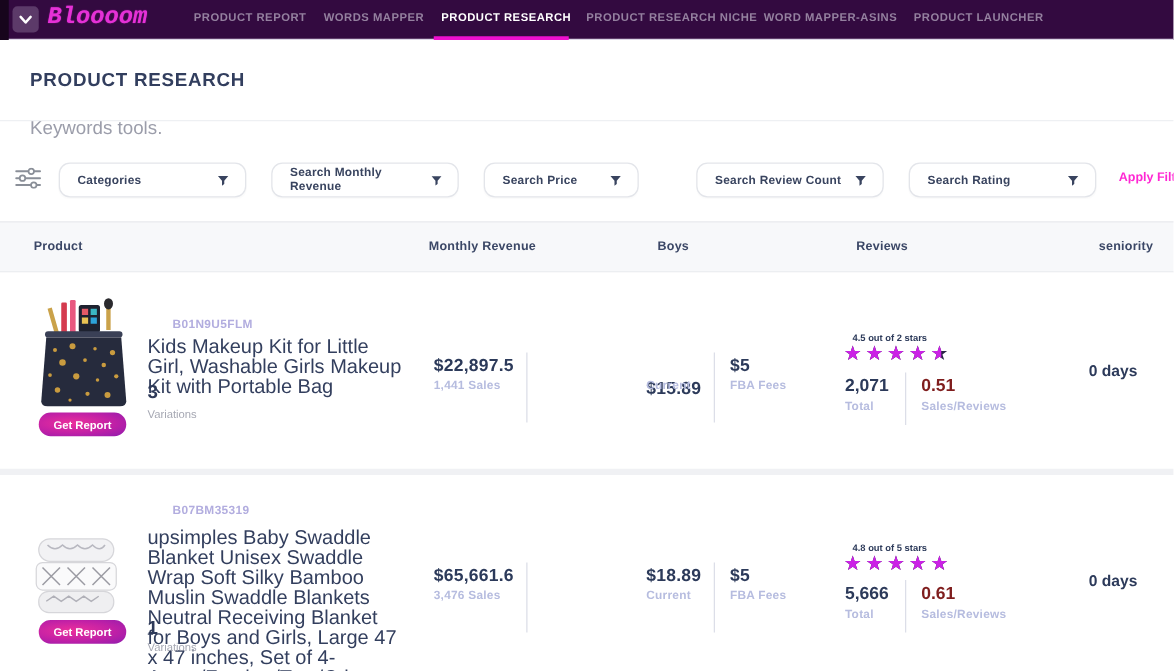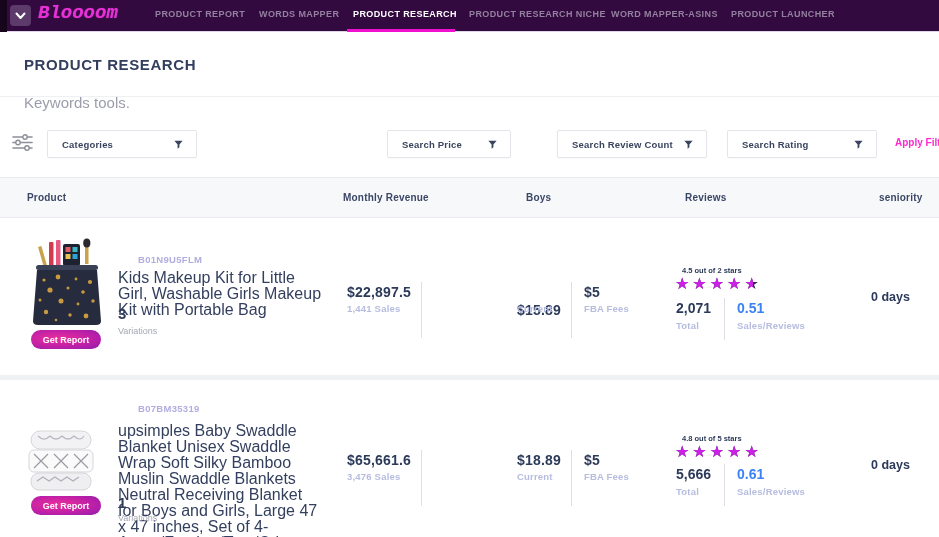--- a/index.html
+++ b/index.html
@@ -24,21 +24,21 @@
 
   
   .page-title { position:absolute; left:24px; top:56px; font-size:15px; font-weight:bold;
                 letter-spacing:.6px; color:#323e5e; }
   .page-subtitle { position:absolute; left:24px; top:76px; font-size:15px; color:#9b9daa;margin-top:18px; }
   .head-divider { position:absolute; left:0; top:96px; width:939px; height:1px; background:#eef0f3; }
 
   
   .sliders-icon { position:absolute; left:12px; top:134px; }
   .filter-box { position:absolute; top:130px; height:28px; background:#fff; border:1px solid #e3e5ea;
-                border-radius:2px; display:flex; align-items:center; justify-content:space-between;
+                border-radius:9px; display:flex; align-items:center; justify-content:space-between;
                 padding:0 12px 0 14px; cursor:pointer; box-shadow:0 1px 1px rgba(0,0,0,.02); }
   .filter-box span { font-size:9.5px; font-weight:bold; color:#39445f; letter-spacing:.2px; }
   .apply-filter { position:absolute; left:895px; top:137px; font-size:10px; font-weight:bold;
                   color:#ff27d3; white-space:nowrap; text-decoration:none; }
 
   
   .thead { position:absolute; left:0; top:177px; width:939px; height:41px; background:#f7f8fa;
            border-top:1px solid #e9eaee; border-bottom:1px solid #e9eaee; }
   .th { position:absolute; top:14px; font-size:10px; font-weight:bold; color:#3b4766; letter-spacing:.2px; }
 
@@ -58,21 +58,21 @@
   .var-label { position:absolute; left:118px; font-size:9px; color:#a6a8b3; }
   .money { position:absolute; font-size:14px; font-weight:bold; color:#2c3a5a; letter-spacing:.2px; }
   .sub { position:absolute; font-size:9.5px; font-weight:bold; color:#b6bcdf; letter-spacing:.2px; }
   .vdiv { position:absolute; width:1px; background:#dcdee8; }
   .rating-text { position:absolute; left:682px; font-size:7.5px; font-weight:bold; color:#2c3a5a; }
   .stars { position:absolute; left:675px; font-size:16px; letter-spacing:3px; line-height:18px; height:18px; }
   .stars .stars-base { color:#2b2547; }
   .stars .stars-fill { position:absolute; left:0; top:0; overflow:hidden; white-space:nowrap;
                        color:#cb21e6; }
   .num { position:absolute; font-size:14px; font-weight:bold; color:#2c3a5a; }
-  .num.green { color:#3b82f6; }
+  .num.green { color:#7f1d1d; }
   .seniority { position:absolute; left:871px; font-size:12.5px; font-weight:bold; color:#2c3a5a; }
 </style>
 </head>
 <body>
 
 <div class="page">
 
   <header class="nav">
     <div class="nav-edge"></div>
     <button class="nav-toggle">
@@ -103,20 +103,26 @@
           <line x1="1" y1="8.5" x2="20" y2="8.5"></line>
           <line x1="1" y1="14" x2="20" y2="14"></line>
       </g>
       <circle cx="13" cy="3" r="2.2" fill="#fff" stroke="#8a8f98" stroke-width="1.4"></circle>
       <circle cx="6" cy="8.5" r="2.2" fill="#fff" stroke="#8a8f98" stroke-width="1.4"></circle>
       <circle cx="15" cy="14" r="2.2" fill="#fff" stroke="#8a8f98" stroke-width="1.4"></circle>
     </svg>
   </span>
   <div class="filter-box" style="left:47px;width:150px">
     <span>Categories</span>
+    <svg width="11" height="11" viewBox="0 0 24 24">
+        <path d="M3 4h18l-7 8v6l-4 3v-9z" fill="#39445f"></path>
+      </svg>
+  </div>
+  <div class="filter-box" style="left:217px;width:150px">
+    <span>Search Monthly Revenue</span>
     <svg width="11" height="11" viewBox="0 0 24 24">
         <path d="M3 4h18l-7 8v6l-4 3v-9z" fill="#39445f"></path>
       </svg>
   </div>
   <div class="filter-box" style="left:387px;width:124px">
     <span>Search Price</span>
     <svg width="11" height="11" viewBox="0 0 24 24">
         <path d="M3 4h18l-7 8v6l-4 3v-9z" fill="#39445f"></path>
       </svg>
   </div>

